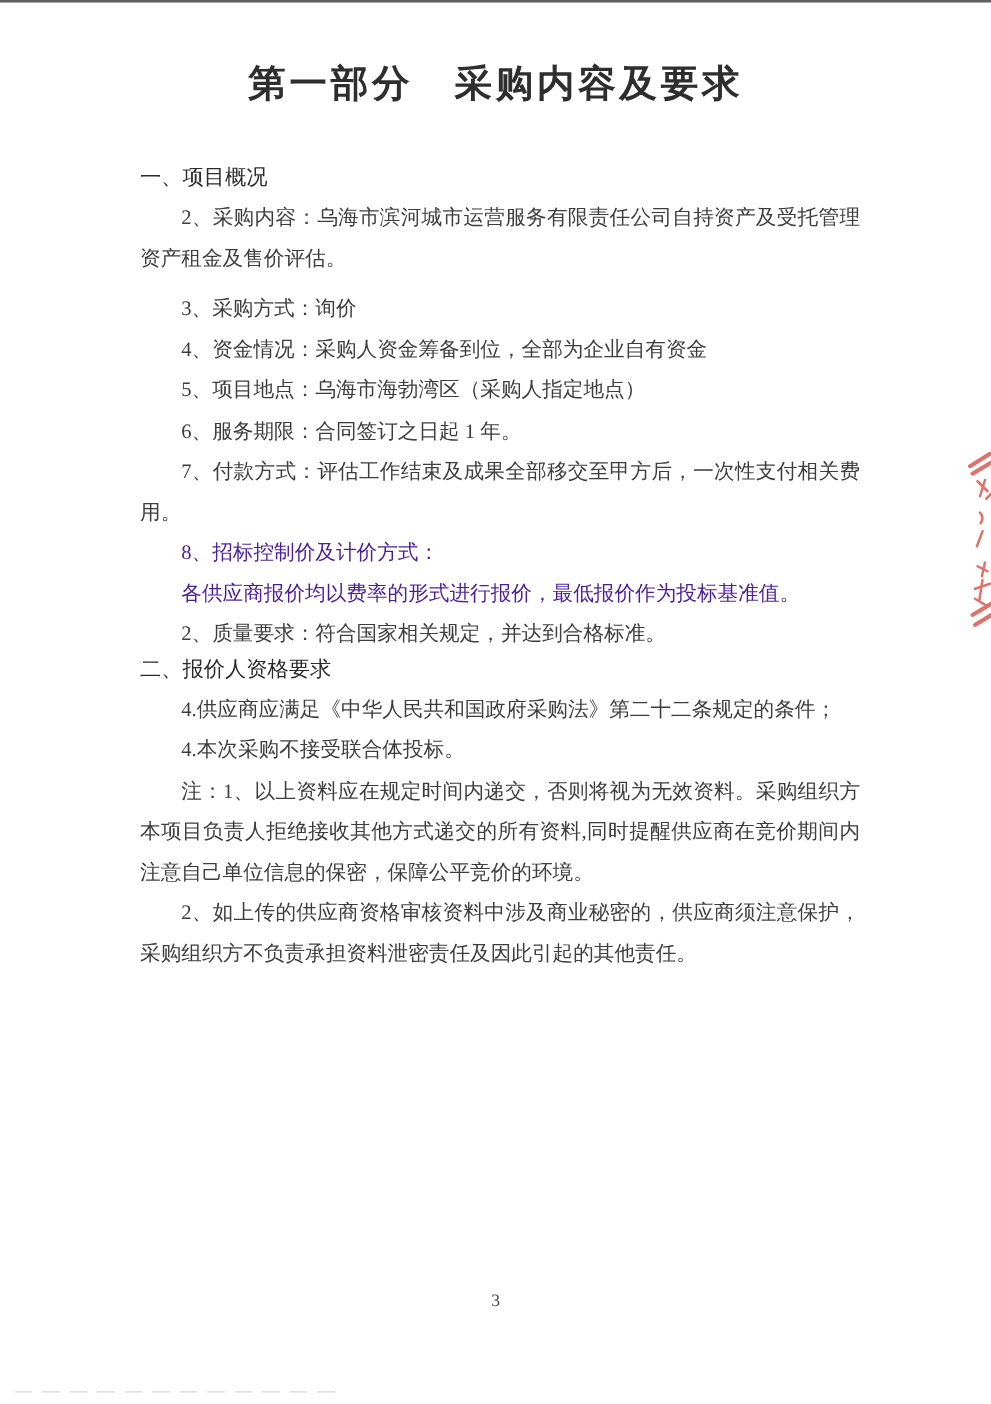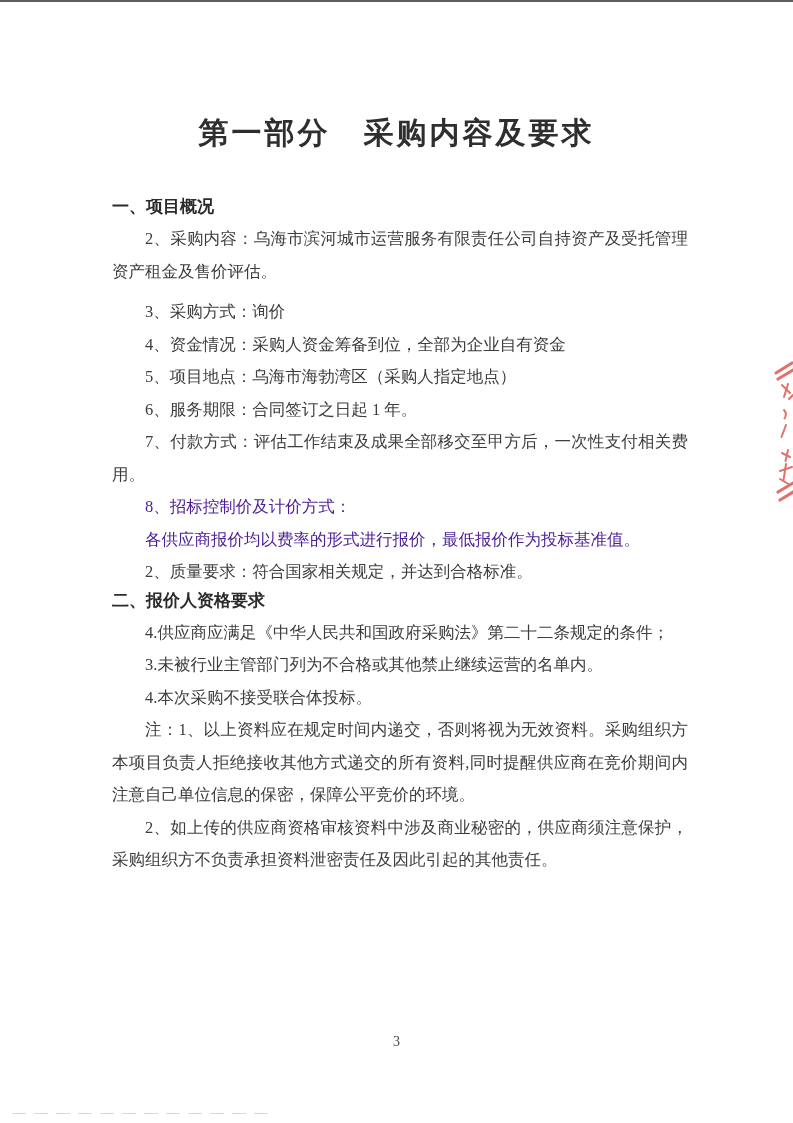--- a/index.html
+++ b/index.html
@@ -20,39 +20,39 @@
     position: absolute;
     top: 0;
     left: 0;
     width: 100%;
     height: 2px;
     background: #434343;
     opacity: 0.85;
   }
   .doc-title {
     margin: 0;
-    padding-top: 112px;
+    padding-top: 47px;
     text-align: center;
     font-size: 30px;
     line-height: 42px;
     font-weight: bold;
     color: #2e2e2e;
     letter-spacing: 3px;
   }
   .content {
     margin: 36px 105px 0 112px;
     width: 576px;
     font-size: 16.5px;
     line-height: 32.5px;
     text-align: justify;
   }
   .section-heading {
     margin: 0;
     font-size: 17px;
-    font-weight: bold;
+    font-weight: normal;
     color: #2b2b2b;
     line-height: 33px;
   }
   .section-heading.second {
     margin-top: -5px;
   }
   .para {
     margin: 0;
     text-indent: 2em;
   }
@@ -106,21 +106,20 @@
     <p class="para">5、项目地点：乌海市海勃湾区（采购人指定地点）</p>
     <p class="para">6、服务期限：合同签订之日起 1 年。</p>
     <p class="para">7、付款方式：评估工作结束及成果全部移交至甲方后，一次性支付相关费用。</p>
     <p class="para bold">8、招标控制价及计价方式：</p>
     <p class="para bold">各供应商报价均以费率的形式进行报价，最低报价作为投标基准值。</p>
     <p class="para">2、质量要求：符合国家相关规定，并达到合格标准。</p>
 
     <h2 class="section-heading second">二、报价人资格要求</h2>
 
     <p class="para">4.供应商应满足《中华人民共和国政府采购法》第二十二条规定的条件；</p>
-    <p class="para">3.未被行业主管部门列为不合格或其他禁止继续运营的名单内。</p>
     <p class="para">4.本次采购不接受联合体投标。</p>
 
     <p class="para">注：1、以上资料应在规定时间内递交，否则将视为无效资料。采购组织方本项目负责人拒绝接收其他方式递交的所有资料,同时提醒供应商在竞价期间内注意自己单位信息的保密，保障公平竞价的环境。</p>
     <p class="para">2、如上传的供应商资格审核资料中涉及商业秘密的，供应商须注意保护，采购组织方不负责承担资料泄密责任及因此引起的其他责任。</p>
   </div>
 
   <div class="stamp">
     <svg width="26" height="146" viewBox="0 0 26 146" xmlns="http://www.w3.org/2000/svg">
       <g stroke="#d9544c" fill="none" stroke-linecap="round">
         <path d="M9 15 L25 5" stroke-width="3.2"></path>

